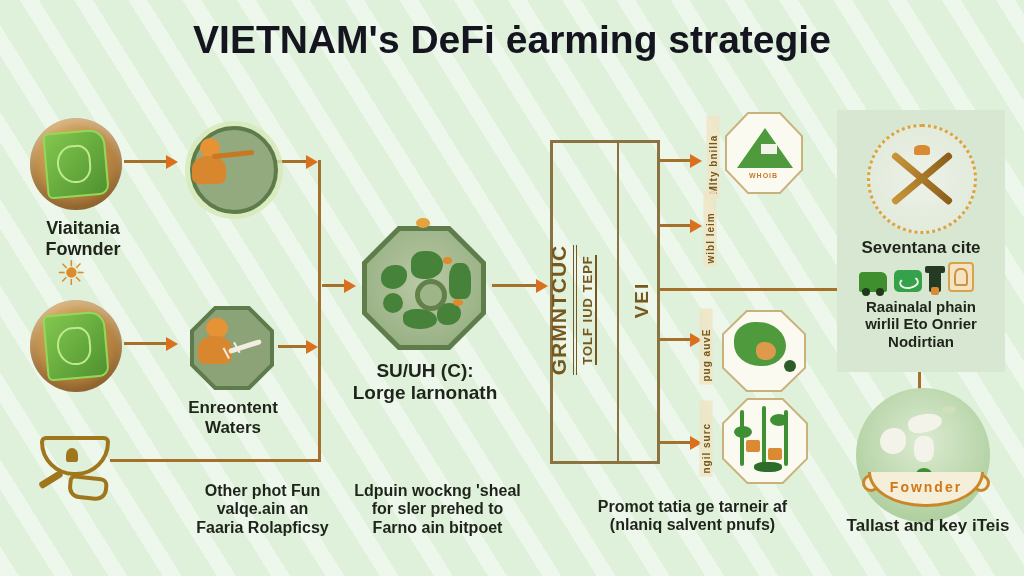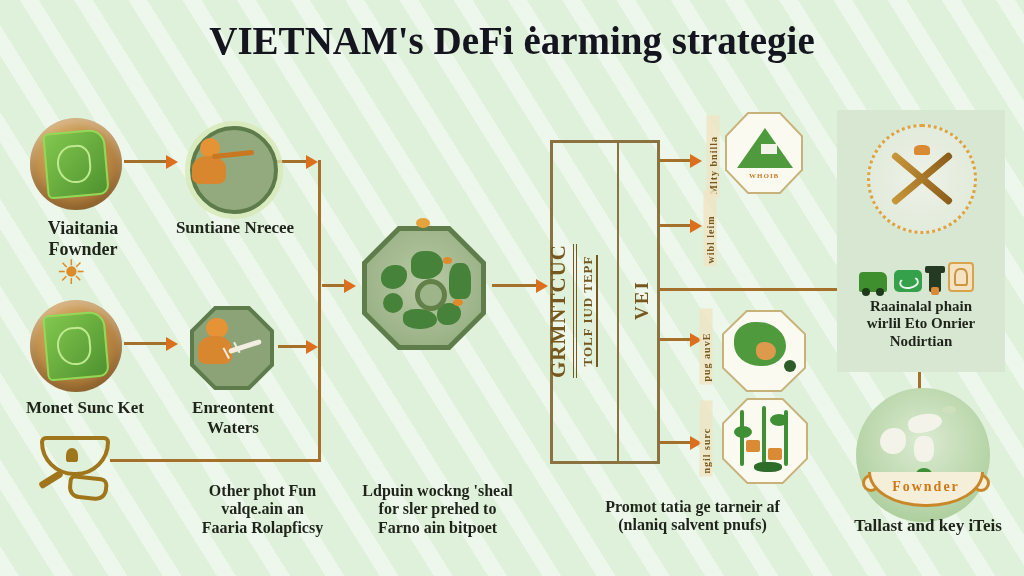--- a/index.html
+++ b/index.html
@@ -1,18 +1,18 @@
 <!DOCTYPE html>
 <html><head>
 <meta charset="utf-8">
 <style>
   html,body{margin:0;padding:0;}
   #stage{
     position:relative;width:1024px;height:576px;overflow:hidden;
-    font-family:Liberation Serif, serif;
+    font-family:Liberation Sans, sans-serif;
     background:
       repeating-linear-gradient(58deg, rgba(255,255,255,.45) 0 16px, rgba(255,255,255,0) 16px 46px),
       #dff0db;
   }
   .lbl{position:absolute;white-space:pre-line;text-align:center;color:#1f241b;font-weight:bold;line-height:1.15;}
   
   .h-line{position:absolute;height:3px;background:#a5702a;}
   .v-line{position:absolute;width:3px;background:#a5702a;}
   .arr-r::after{content:"";position:absolute;right:-12px;top:50%;transform:translateY(-50%);
     border-left:12px solid #dc6f1e;border-top:7px solid transparent;border-bottom:7px solid transparent;}
@@ -137,28 +137,26 @@
     <div class="doc"></div>
   </div>
   <div class="lbl" style="left:8px;top:218px;width:150px;font-size:18px;">Viaitania
 Fownder</div>
 
   <div class="pcirc" style="left:190px;top:126px;">
     <div class="phead" style="left:6px;top:8px;"></div>
     <div class="pbody" style="left:-2px;top:26px;"></div>
     <div class="pencil" style="left:18px;top:22px;"></div>
   </div>
-  <div class="lbl" style="left:150px;top:218px;width:170px;font-size:17px;">Suntiane Nrecee</div>
 
   <div class="sun" style="left:56px;top:256px;">☀</div>
 
   <div class="coin" style="left:30px;top:300px;">
     <div class="doc"></div>
   </div>
-  <div class="lbl" style="left:0px;top:398px;width:170px;font-size:17px;">Monet Sunc Ket</div>
 
   <div class="poct-outer" style="left:190px;top:306px;">
     <div class="poct-inner"></div>
     <div class="phead" style="left:18px;top:12px;background:#f0a droppable;"></div>
     <div class="phead" style="left:16px;top:12px;"></div>
     <div class="pbody" style="left:8px;top:30px;"></div>
     <div class="fork" style="left:38px;top:38px;"></div>
   </div>
   <div class="lbl" style="left:158px;top:398px;width:150px;font-size:17px;">Enreontent
 Waters</div>
@@ -176,20 +174,22 @@
       <div class="blob" style="left:82px;top:32px;width:22px;height:36px;border-radius:40% 40% 28% 28%;"></div>
       <div class="blob" style="left:36px;top:78px;width:34px;height:20px;border-radius:40% 60% 50% 50%;"></div>
       <div class="blob" style="left:16px;top:62px;width:20px;height:20px;border-radius:50%;"></div>
       <div class="blob" style="left:70px;top:72px;width:24px;height:22px;border-radius:50% 45% 55% 40%;"></div>
       <div class="blob" style="left:48px;top:48px;width:22px;height:22px;border-radius:50%;background:#9eb489;border:5px solid #628048;"></div>
       <div class="blob" style="left:76px;top:26px;width:9px;height:7px;background:#e08a2c;border-radius:50%;"></div>
       <div class="blob" style="left:86px;top:68px;width:10px;height:7px;background:#e08a2c;border-radius:50%;"></div>
     </div>
   </div>
   <div class="blob" style="left:416px;top:218px;width:14px;height:10px;background:#e6a23c;border-radius:50%;"></div>
+  <div class="lbl" style="left:330px;top:360px;width:190px;font-size:19px;">SU/UH (C):
+Lorge larnonath</div>
 
   <div class="gate" style="left:550px;top:140px;width:104px;height:318px;">
     <div class="divider" style="left:64px;"></div>
     <div class="vtext" style="left:-86px;top:142px;width:210px;">
       <span class="big">GRMNTCUC</span><br>
       <span class="small">TOLF IUD TEPF</span>
     </div>
     <div class="vtext" style="left:44px;top:146px;width:90px;font-size:19px;letter-spacing:2px;">VEI</div>
   </div>
 
@@ -226,20 +226,21 @@
       <div class="gbar" style="left:30px;top:62px;width:28px;height:10px;border-radius:40%;background:#2e6c2a;"></div>
     </div>
   </div>
 
   <div class="panel" style="left:837px;top:110px;width:168px;height:262px;">
     <div class="dotcirc" style="left:30px;top:14px;width:104px;height:104px;">
       <div class="rod" style="left:14px;top:48px;width:76px;transform:rotate(40deg);"></div>
       <div class="rod" style="left:14px;top:48px;width:76px;transform:rotate(-40deg);"></div>
       <div class="obar" style="left:44px;top:18px;width:16px;height:10px;border-radius:40% 40% 20% 20%;"></div>
     </div>
+    <div class="lbl" style="left:0;top:128px;width:168px;font-size:17px;">Seventana cite</div>
     <div class="mini-icons" style="left:22px;top:152px;">
       <div class="mi-tractor"></div>
       <div class="mi-bag"></div>
       <div class="mi-hammer"></div>
       <div class="mi-figure"></div>
     </div>
     <div class="lbl" style="left:0;top:188px;width:168px;font-size:15px;">Raainalal phain
 wirlil Eto Onrier
 Nodirtian</div>
   </div>

